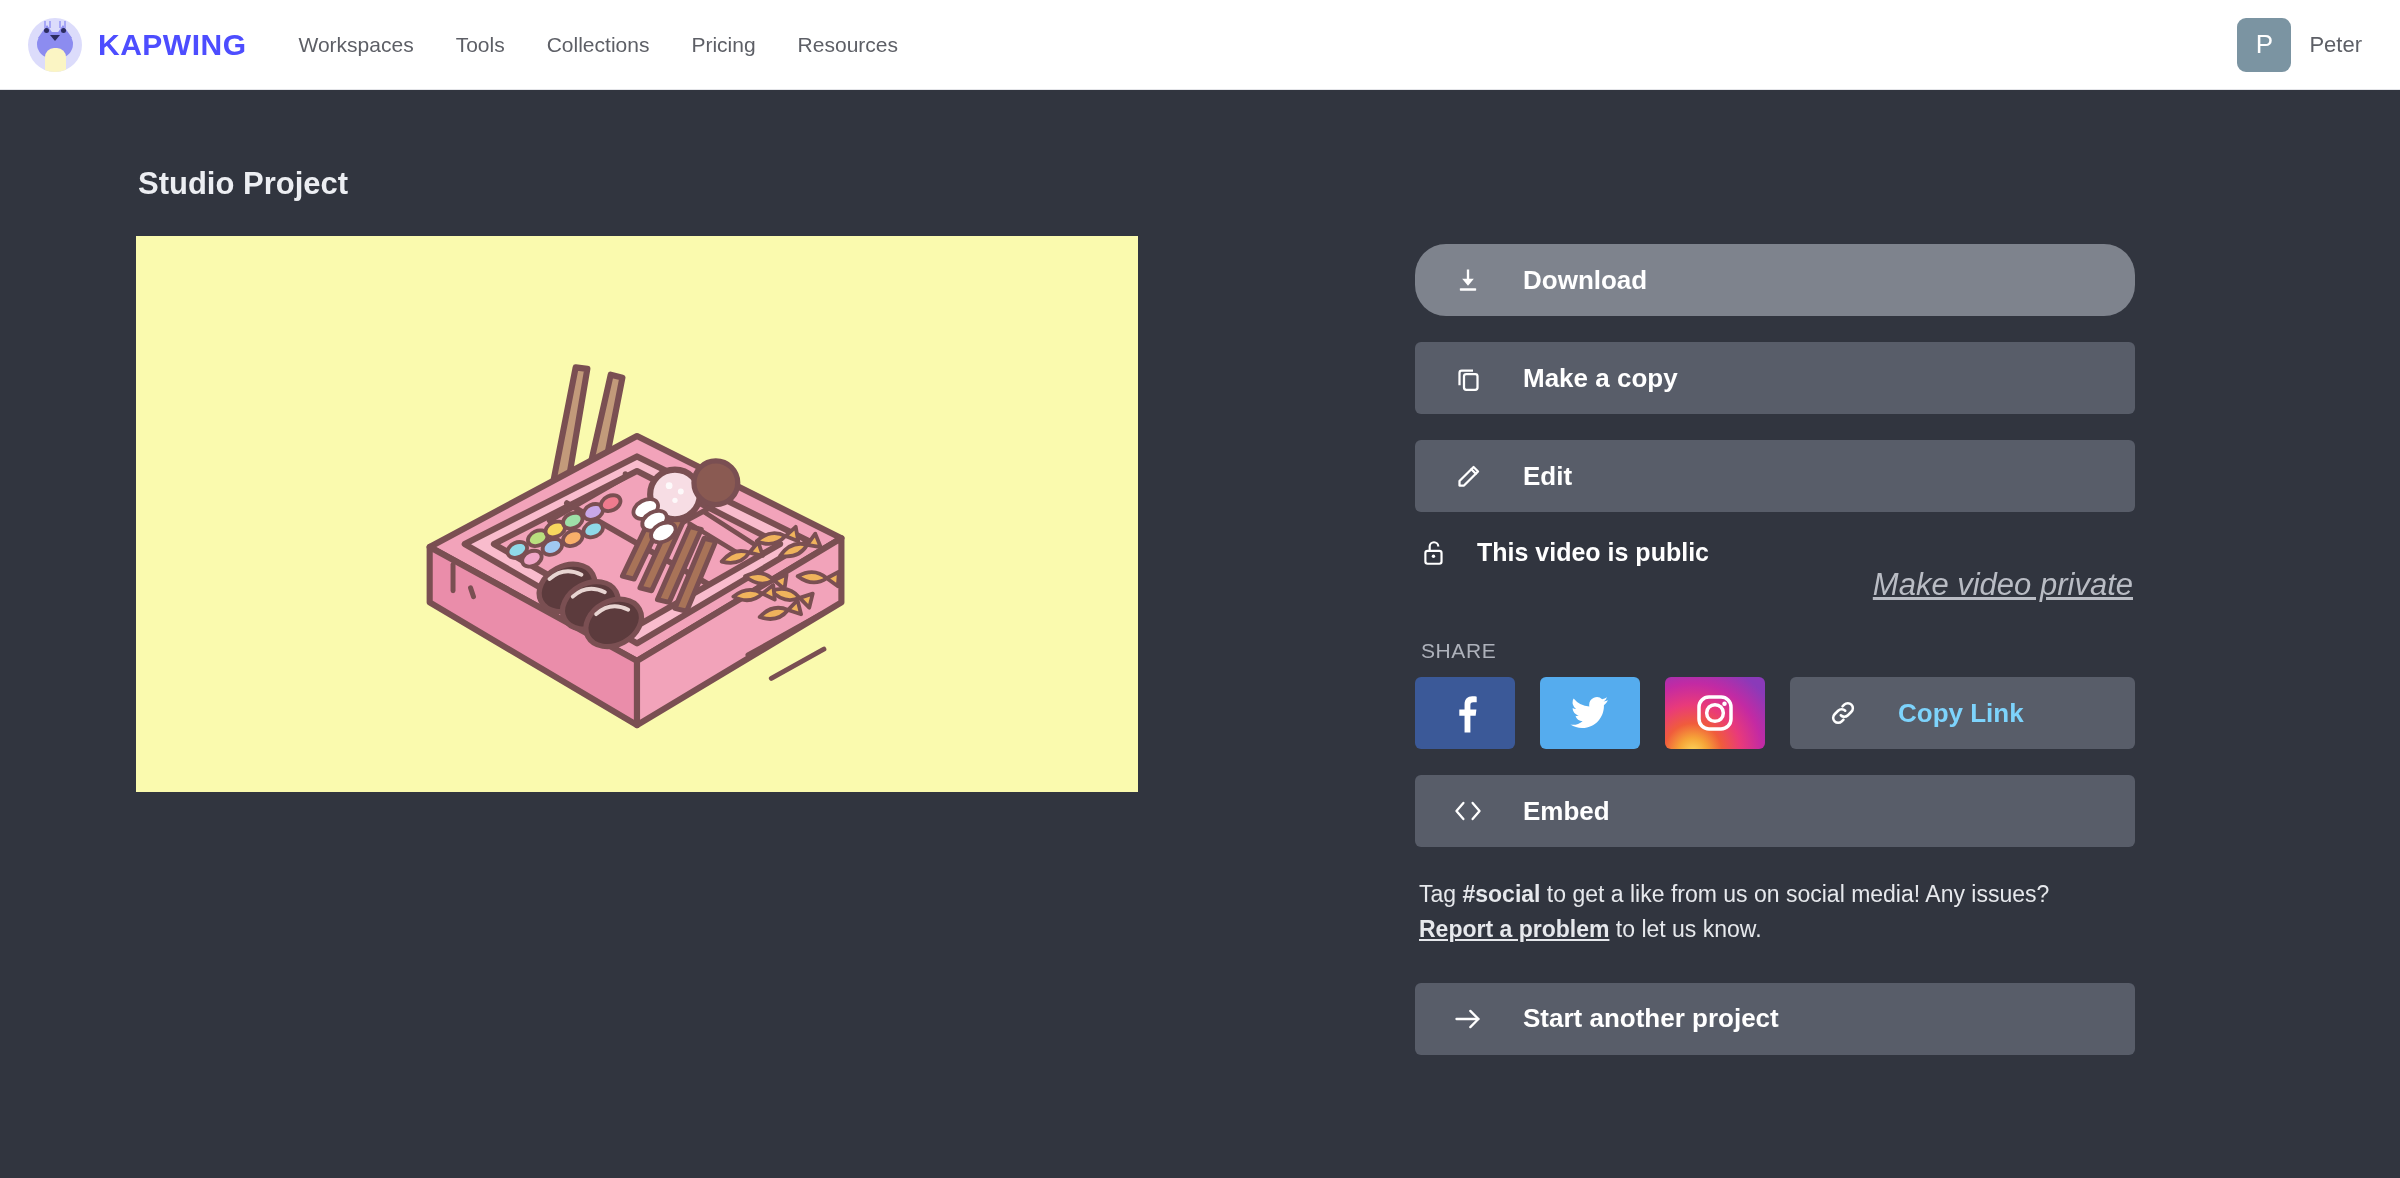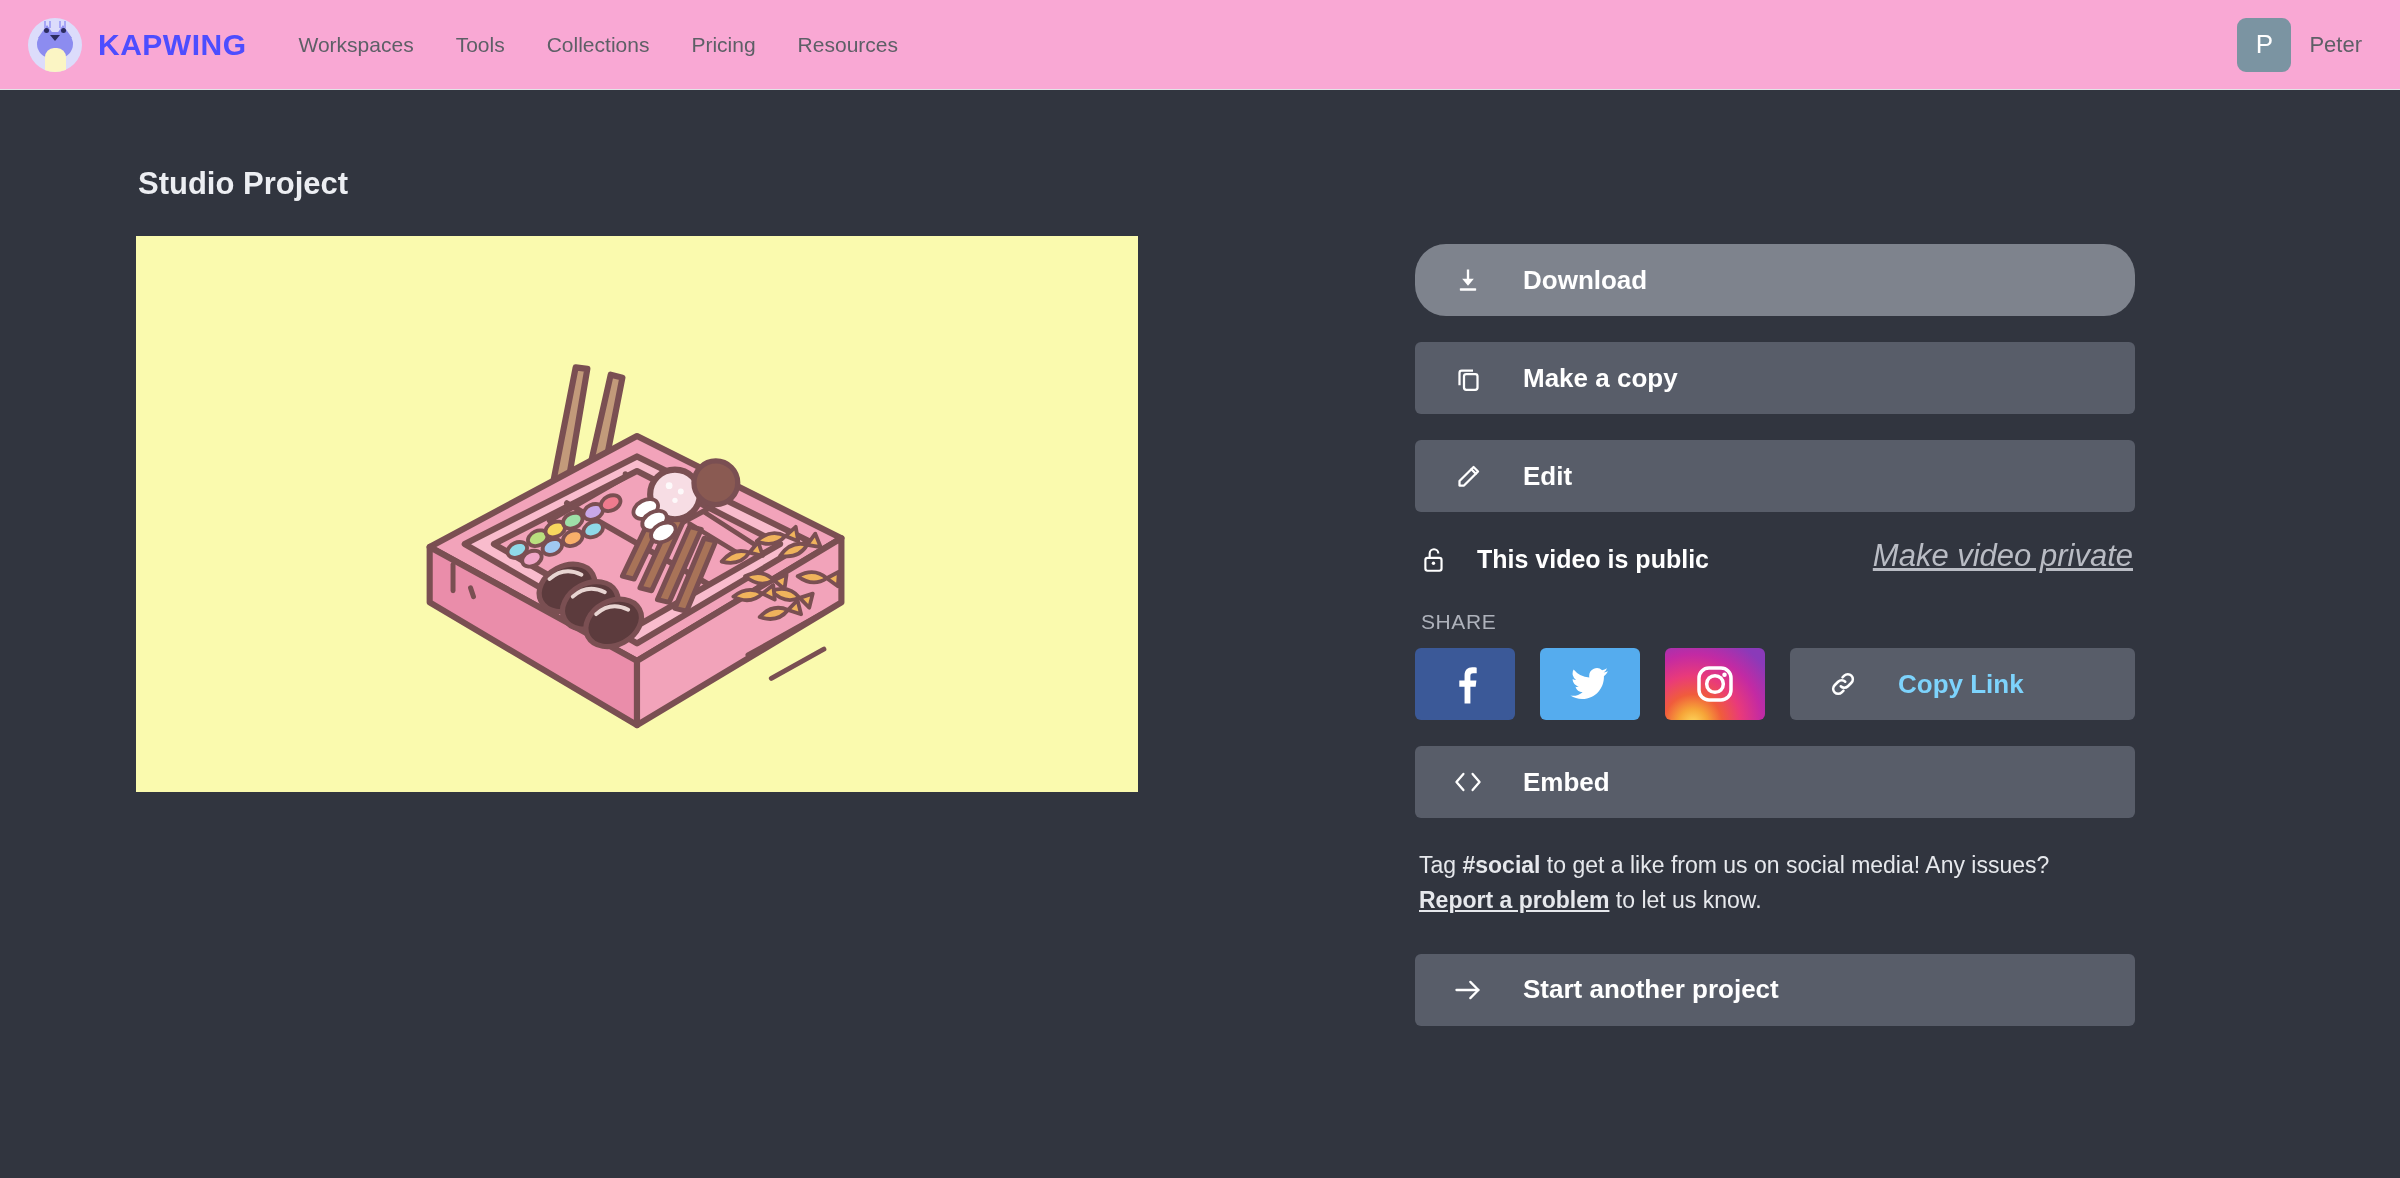--- a/index.html
+++ b/index.html
@@ -12,21 +12,21 @@
 
   body {
     background: #31353f;
     font-family: "Liberation Sans", sans-serif;
     -webkit-font-smoothing: antialiased;
   }
 
   
   .header {
     height: 90px;
-    background: #f9a8d4;
+    background: #ffffff;
     border-bottom: 1px solid #e3e4e8;
     display: flex;
     align-items: center;
     padding: 0 38px 0 28px;
     position: relative;
   }
 
   .brand {
     display: flex;
     align-items: center;
@@ -194,22 +194,23 @@
     width: 30px;
     display: flex;
     align-items: center;
     justify-content: center;
     flex: none;
   }
 
   
   .privacy-row {
     display: flex;
-    align-items: flex-end;
+    align-items: flex-start;
     margin: 26px 0 36px 6px;
+    flex-direction: column;
   }
   .privacy-left {
     display: flex;
     align-items: center;
     gap: 30px;
   }
   .privacy-text {
     color: #ffffff;
     font-size: 25px;
     font-weight: bold;

